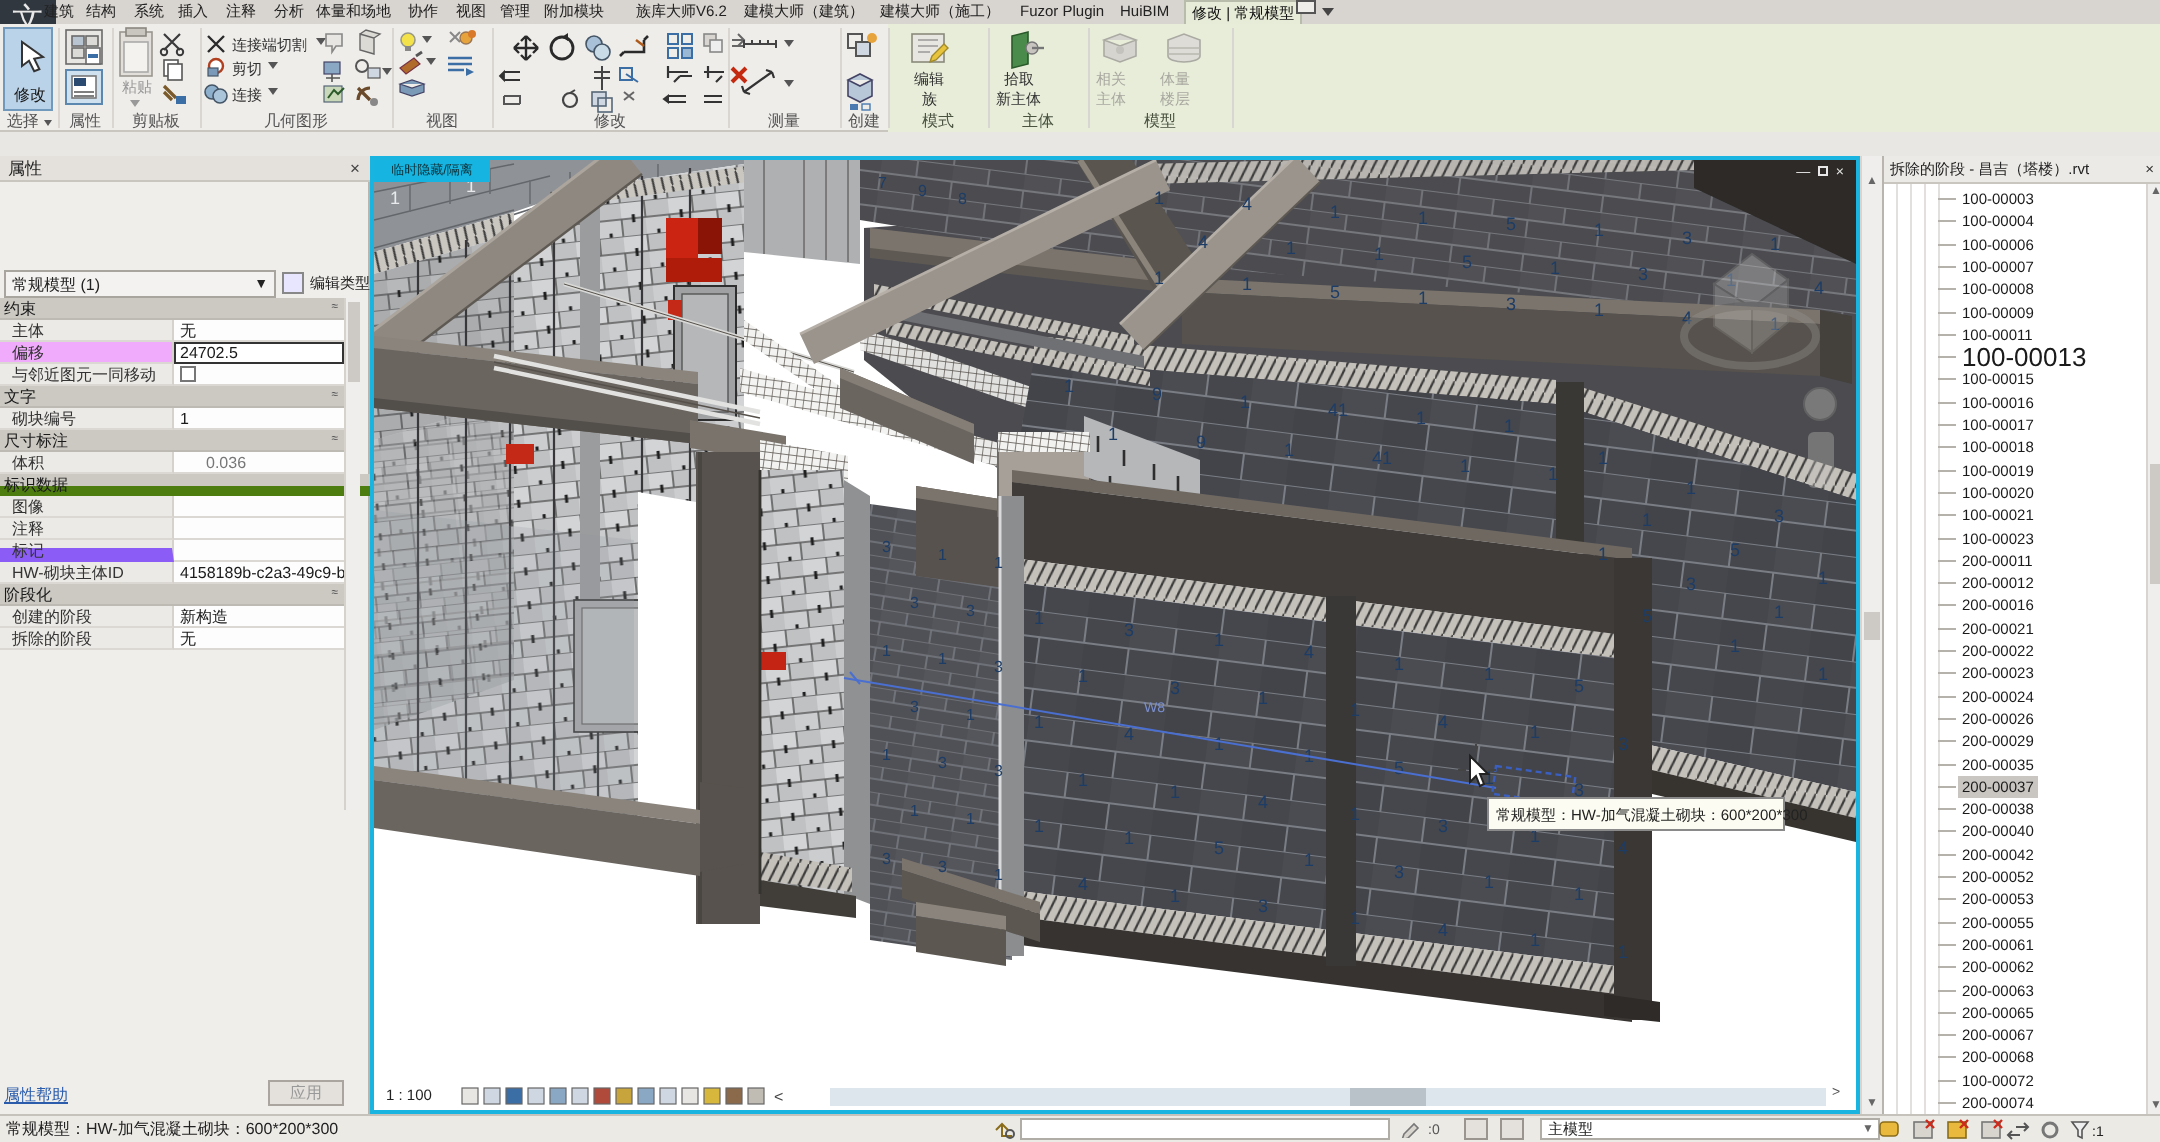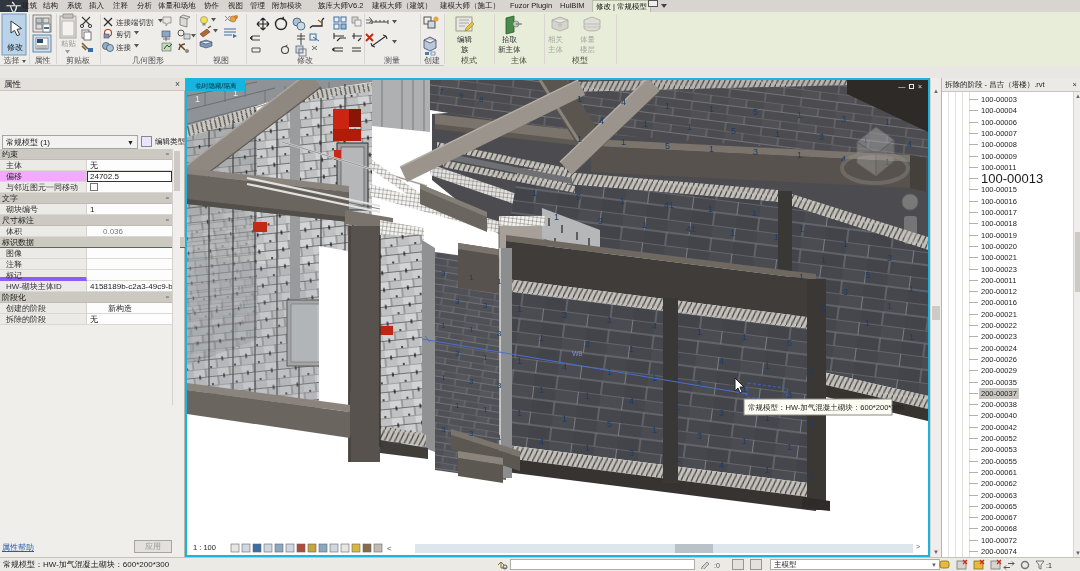--- a/index.html
+++ b/index.html
@@ -214,32 +214,32 @@
         <div class="t" style="left:0;top:33px;width:87px;height:11px;background:#eceae6;border-bottom:1px solid #dbd8d3;border-right:1px solid #d5d2cc;line-height:11px"><span style="margin-left:6px;color:#333">与邻近图元一同移动</span></div>
         <div class="t" style="left:87px;top:33px;width:85px;height:11px;background:#fdfdfd;border-bottom:1px solid #dbd8d3;line-height:11px">
           <span style="position:absolute;left:3px;top:1px;width:8px;height:8px;border:1px solid #777;background:#fff"></span>
         </div>
         <div class="t" style="left:0;top:44px;width:172px;height:11px;background:#ccc9c3;border-bottom:1px solid #bdbab4;line-height:11px"><span style="margin-left:2px;color:#1a1a1a">文字</span><span style="position:absolute;right:3px;font-size:6px;color:#555">≈</span></div>
         <div class="t" style="left:0;top:55px;width:87px;height:11px;background:#eceae6;border-bottom:1px solid #dbd8d3;border-right:1px solid #d5d2cc;line-height:11px"><span style="margin-left:6px;color:#333">砌块编号</span></div>
         <div class="t" style="left:87px;top:55px;width:85px;height:11px;background:#fdfdfd;border-bottom:1px solid #dbd8d3;line-height:11px"><span style="margin-left:3px;color:#1a1a1a">1</span></div>
         <div class="t" style="left:0;top:66px;width:172px;height:11px;background:#ccc9c3;border-bottom:1px solid #bdbab4;line-height:11px"><span style="margin-left:2px;color:#1a1a1a">尺寸标注</span><span style="position:absolute;right:3px;font-size:6px;color:#555">≈</span></div>
         <div class="t" style="left:0;top:77px;width:87px;height:11px;background:#eceae6;border-bottom:1px solid #dbd8d3;border-right:1px solid #d5d2cc;line-height:11px"><span style="margin-left:6px;color:#333">体积</span></div>
         <div class="t" style="left:87px;top:77px;width:85px;height:11px;background:#fdfdfd;border-bottom:1px solid #dbd8d3;line-height:11px"><span style="margin-left:16px;color:#777">0.036</span></div>
-        <div class="t" style="left:0;top:88px;width:194px;height:11px;background:#ccc9c3;border-bottom:1px solid #4d7c0f;line-height:11px"><span style="margin-left:2px;color:#1a1a1a">标识数据</span><span style="position:absolute;right:3px;font-size:6px;color:#555">≈</span></div>
+        <div class="t" style="left:0;top:88px;width:194px;height:11px;background:#ccc9c3;border-bottom:5px solid #4d7c0f;line-height:11px"><span style="margin-left:2px;color:#1a1a1a">标识数据</span><span style="position:absolute;right:3px;font-size:6px;color:#555">≈</span></div>
         <div class="t" style="left:0;top:99px;width:87px;height:11px;background:#eceae6;border-bottom:1px solid #dbd8d3;border-right:1px solid #d5d2cc;line-height:11px"><span style="margin-left:6px;color:#333">图像</span></div>
         <div class="t" style="left:87px;top:99px;width:85px;height:11px;background:#fdfdfd;border-bottom:1px solid #dbd8d3;line-height:11px"><span style="margin-left:3px;color:#1a1a1a"></span></div>
         <div class="t" style="left:0;top:110px;width:87px;height:11px;background:#eceae6;border-bottom:1px solid #dbd8d3;border-right:1px solid #d5d2cc;line-height:11px"><span style="margin-left:6px;color:#333">注释</span></div>
         <div class="t" style="left:87px;top:110px;width:85px;height:11px;background:#fdfdfd;border-bottom:1px solid #dbd8d3;line-height:11px"><span style="margin-left:3px;color:#1a1a1a"></span></div>
-        <div class="t" style="left:0;top:121px;width:87px;height:11px;background:#eceae6;border-bottom:4px solid #8b5cf6;border-right:1px solid #d5d2cc;line-height:11px"><span style="margin-left:6px;color:#333">标记</span></div>
+        <div class="t" style="left:0;top:121px;width:87px;height:11px;background:#eceae6;border-bottom:7px solid #8b5cf6;border-right:1px solid #d5d2cc;line-height:11px"><span style="margin-left:6px;color:#333">标记</span></div>
         <div class="t" style="left:87px;top:121px;width:85px;height:11px;background:#fdfdfd;border-bottom:1px solid #dbd8d3;line-height:11px"><span style="margin-left:3px;color:#1a1a1a"></span></div>
         <div class="t" style="left:0;top:132px;width:87px;height:11px;background:#eceae6;border-bottom:1px solid #dbd8d3;border-right:1px solid #d5d2cc;line-height:11px"><span style="margin-left:6px;color:#333">HW-砌块主体ID</span></div>
         <div class="t" style="left:87px;top:132px;width:85px;height:11px;background:#fdfdfd;border-bottom:1px solid #dbd8d3;line-height:11px"><span style="margin-left:3px;color:#1a1a1a">4158189b-c2a3-49c9-b...</span></div>
         <div class="t" style="left:0;top:143px;width:172px;height:11px;background:#ccc9c3;border-bottom:1px solid #bdbab4;line-height:11px"><span style="margin-left:2px;color:#1a1a1a">阶段化</span><span style="position:absolute;right:3px;font-size:6px;color:#555">≈</span></div>
         <div class="t" style="left:0;top:154px;width:87px;height:11px;background:#eceae6;border-bottom:1px solid #dbd8d3;border-right:1px solid #d5d2cc;line-height:11px"><span style="margin-left:6px;color:#333">创建的阶段</span></div>
-        <div class="t" style="left:87px;top:154px;width:85px;height:11px;background:#fdfdfd;border-bottom:1px solid #dbd8d3;line-height:11px"><span style="margin-left:21px;color:#1a1a1a">新构造</span></div>
+        <div class="t" style="left:87px;top:154px;width:85px;height:11px;background:#fdfdfd;border-bottom:1px solid #dbd8d3;line-height:11px"><span style="margin-left:3px;color:#1a1a1a">新构造</span></div>
         <div class="t" style="left:0;top:165px;width:87px;height:11px;background:#eceae6;border-bottom:1px solid #dbd8d3;border-right:1px solid #d5d2cc;line-height:11px"><span style="margin-left:6px;color:#333">拆除的阶段</span></div>
         <div class="t" style="left:87px;top:165px;width:85px;height:11px;background:#fdfdfd;border-bottom:1px solid #dbd8d3;line-height:11px"><span style="margin-left:3px;color:#1a1a1a">无</span></div>
         <div class="t" style="left:172px;top:0;width:8px;height:256px;background:#f0eeec;border-left:1px solid #d5d2cc">
           <span style="position:absolute;left:1px;top:2px;width:6px;height:40px;background:#cdcac5"></span>
         </div>
       </div>
     <div class="t" style="left:2px;top:464px;font-size:8px;color:#2a5cab;text-decoration:underline">属性帮助</div>
     <div class="t" style="left:134px;top:462px;width:38px;height:13px;background:#e4e1dc;border:1px solid #aaa69f;font-size:8px;color:#999;text-align:center;line-height:12px">应用</div>
   </div>
   <div class="abs" id="vp">

